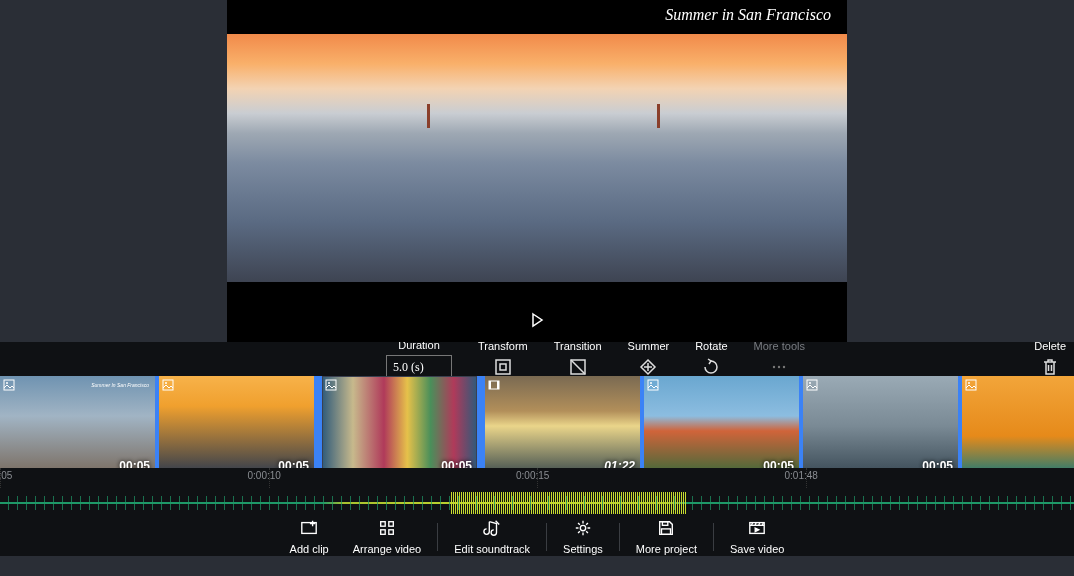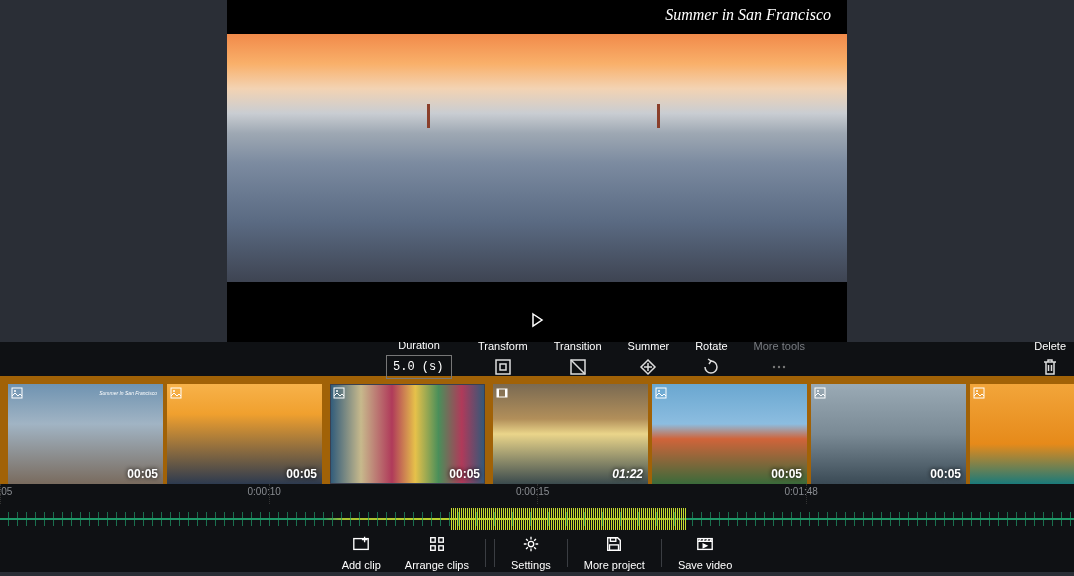--- a/index.html
+++ b/index.html
@@ -9,25 +9,25 @@
   .sky{position:absolute;top:34px;left:0;right:0;bottom:60px;background:linear-gradient(to bottom,#f18a4a 0%,#f9b06a 12%,#f3d3b3 22%,#c9cdd2 32%,#9ea8b3 40%,#7c8ba0 52%,#6a7a91 64%,#5a6a82 76%,#3e4452 100%)}
   .bridge{position:absolute;top:70px;left:0;right:0;height:70px}
   .bridge::before,.bridge::after{content:'';position:absolute;width:3px;height:24px;background:#8a3f2b;top:0}
   .bridge::before{left:200px}.bridge::after{left:430px}
   .play{position:absolute;bottom:14px;left:50%;transform:translateX(-50%);width:16px;height:16px;cursor:pointer}
   .play svg{width:16px;height:16px;fill:#fff}
   .tools{background:#0f1114;height:34px;display:flex;align-items:center;padding:0 8px;gap:26px}
   .tools .group{display:flex;flex-direction:column;align-items:center;gap:4px}
   .tools .label{font-size:11px;color:#fff}
   .tools .muted{color:#7a7d82}
-  .tools input{width:52px;height:20px;background:transparent;border:1px solid #777;color:#fff;font-size:12px;padding:1px 6px;font-family:Liberation Mono, monospace}
+  .tools input{width:52px;height:20px;background:transparent;border:1px solid #777;color:#fff;font-size:12px;padding:1px 6px;font-family:Liberation Serif, serif}
   .iconbtn{width:22px;height:22px;display:flex;align-items:center;justify-content:center;cursor:pointer}
   .iconbtn svg{width:20px;height:20px;fill:none;stroke:#ddd;stroke-width:1.5}
   .spacer{flex:1}
-  .clips{background:#a16207;height:92px;display:flex;overflow:hidden;padding:8px;gap:4px}
+  .clips{background:#3b82f6;height:92px;display:flex;overflow:hidden;padding:0;gap:4px}
   .clip{position:relative;height:100px;flex:0 0 auto;display:flex;align-items:center;justify-content:center;overflow:hidden}
   .clip .badge{position:absolute;top:3px;left:3px;width:12px;height:12px;fill:#fff}
   .clip .dur{position:absolute;bottom:3px;right:5px;font-size:12px;color:#fff;text-shadow:0 0 4px #000;font-weight:600}
   .clip .subtitle{position:absolute;top:6px;right:6px;font-size:5px;font-style:italic;color:#fff}
   .clip.selected{outline:1px solid #3a4050;outline-offset:-1px}
   .divider{width:3px;height:100px;background:#0f1114}
   .timeline{background:#0f1114;height:50px;position:relative;overflow:hidden}
   .ruler{position:relative;height:20px;display:flex}
   .tick{flex:1;position:relative;border-left:1px dotted #333}
   .tick span{position:absolute;top:2px;left:-22px;font-size:10px;color:#8a8d92}
@@ -213,23 +213,30 @@
       </svg>
     <span>Add clip</span>
   </div>
   <div class="bbtn">
     <svg viewBox="0 0 20 20">
         <rect x="3" y="3" width="5" height="5"></rect>
         <rect x="12" y="3" width="5" height="5"></rect>
         <rect x="3" y="12" width="5" height="5"></rect>
         <rect x="12" y="12" width="5" height="5"></rect>
       </svg>
-    <span>Arrange clips</span>
-  </div>
-  <div class="vsep"></div>
+    <span>Arrange video</span>
+  </div>
+  <div class="vsep"></div>
+  <div class="bbtn">
+    <svg viewBox="0 0 20 20">
+        <path d="M7 3 L7 14 A3 3 0 1 1 4 11 M7 3 L15 5 L15 15 A3 3 0 1 1 12 12"></path>
+        <path d="M14 2 L18 6"></path>
+      </svg>
+    <span>Edit soundtrack</span>
+  </div>
   <div class="vsep"></div>
   <div class="bbtn">
     <svg viewBox="0 0 20 20">
         <circle cx="10" cy="10" r="3"></circle>
         <path d="M10 2 L10 5 M10 15 L10 18 M2 10 L5 10 M15 10 L18 10 M4.5 4.5 L6.5 6.5 M13.5 13.5 L15.5 15.5 M15.5 4.5 L13.5 6.5 M6.5 13.5 L4.5 15.5"></path>
       </svg>
     <span>Settings</span>
   </div>
   <div class="vsep"></div>
   <div class="bbtn">

